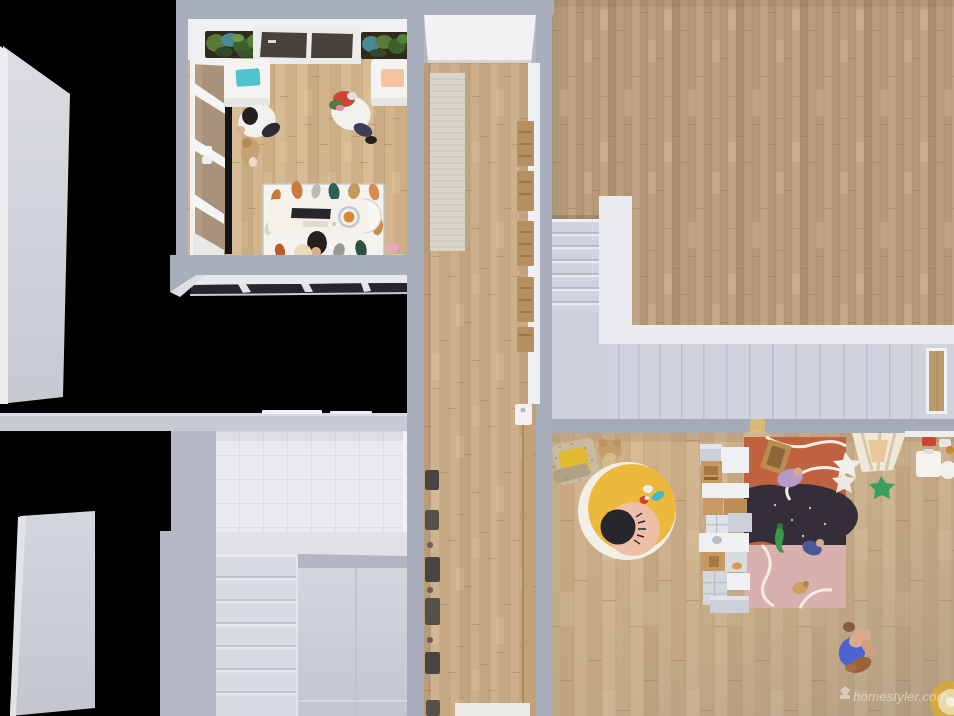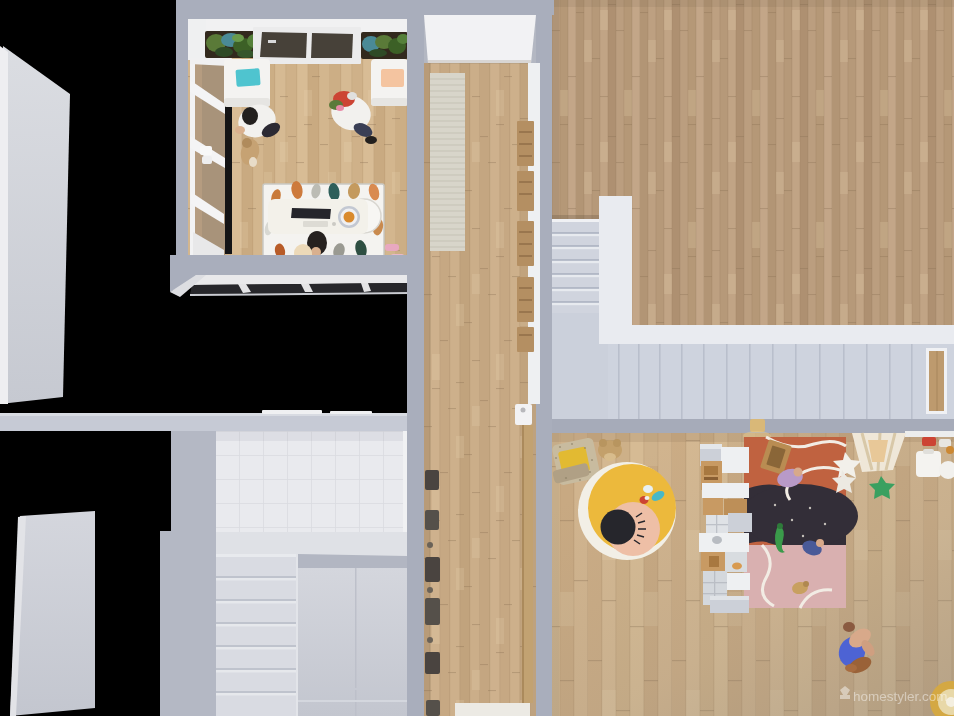--- a/index.html
+++ b/index.html
@@ -1,17 +1,17 @@
 <!DOCTYPE html>
 <html><head>
 <meta charset="utf-8">
 <style>
   html,body{margin:0;padding:0;background:#000;}
   #stage{position:relative;width:954px;height:716px;overflow:hidden;background:#000;
-    font-family:"Liberation Sans",sans-serif;}
+    font-family:"Liberation Sans",sans-serif;font-style:italic;}
   svg{display:block;}
 </style>
 </head>
 <body>
 <div id="stage">
 <svg width="954" height="716" viewBox="0 0 954 716" xmlns="http://www.w3.org/2000/svg">
 <defs>
   <pattern id="wbig" width="64" height="716" patternUnits="userSpaceOnUse">
     <rect width="64" height="716" fill="#b89b7c"></rect>
     <rect x="0" width="8" height="716" fill="#b29575"></rect>

